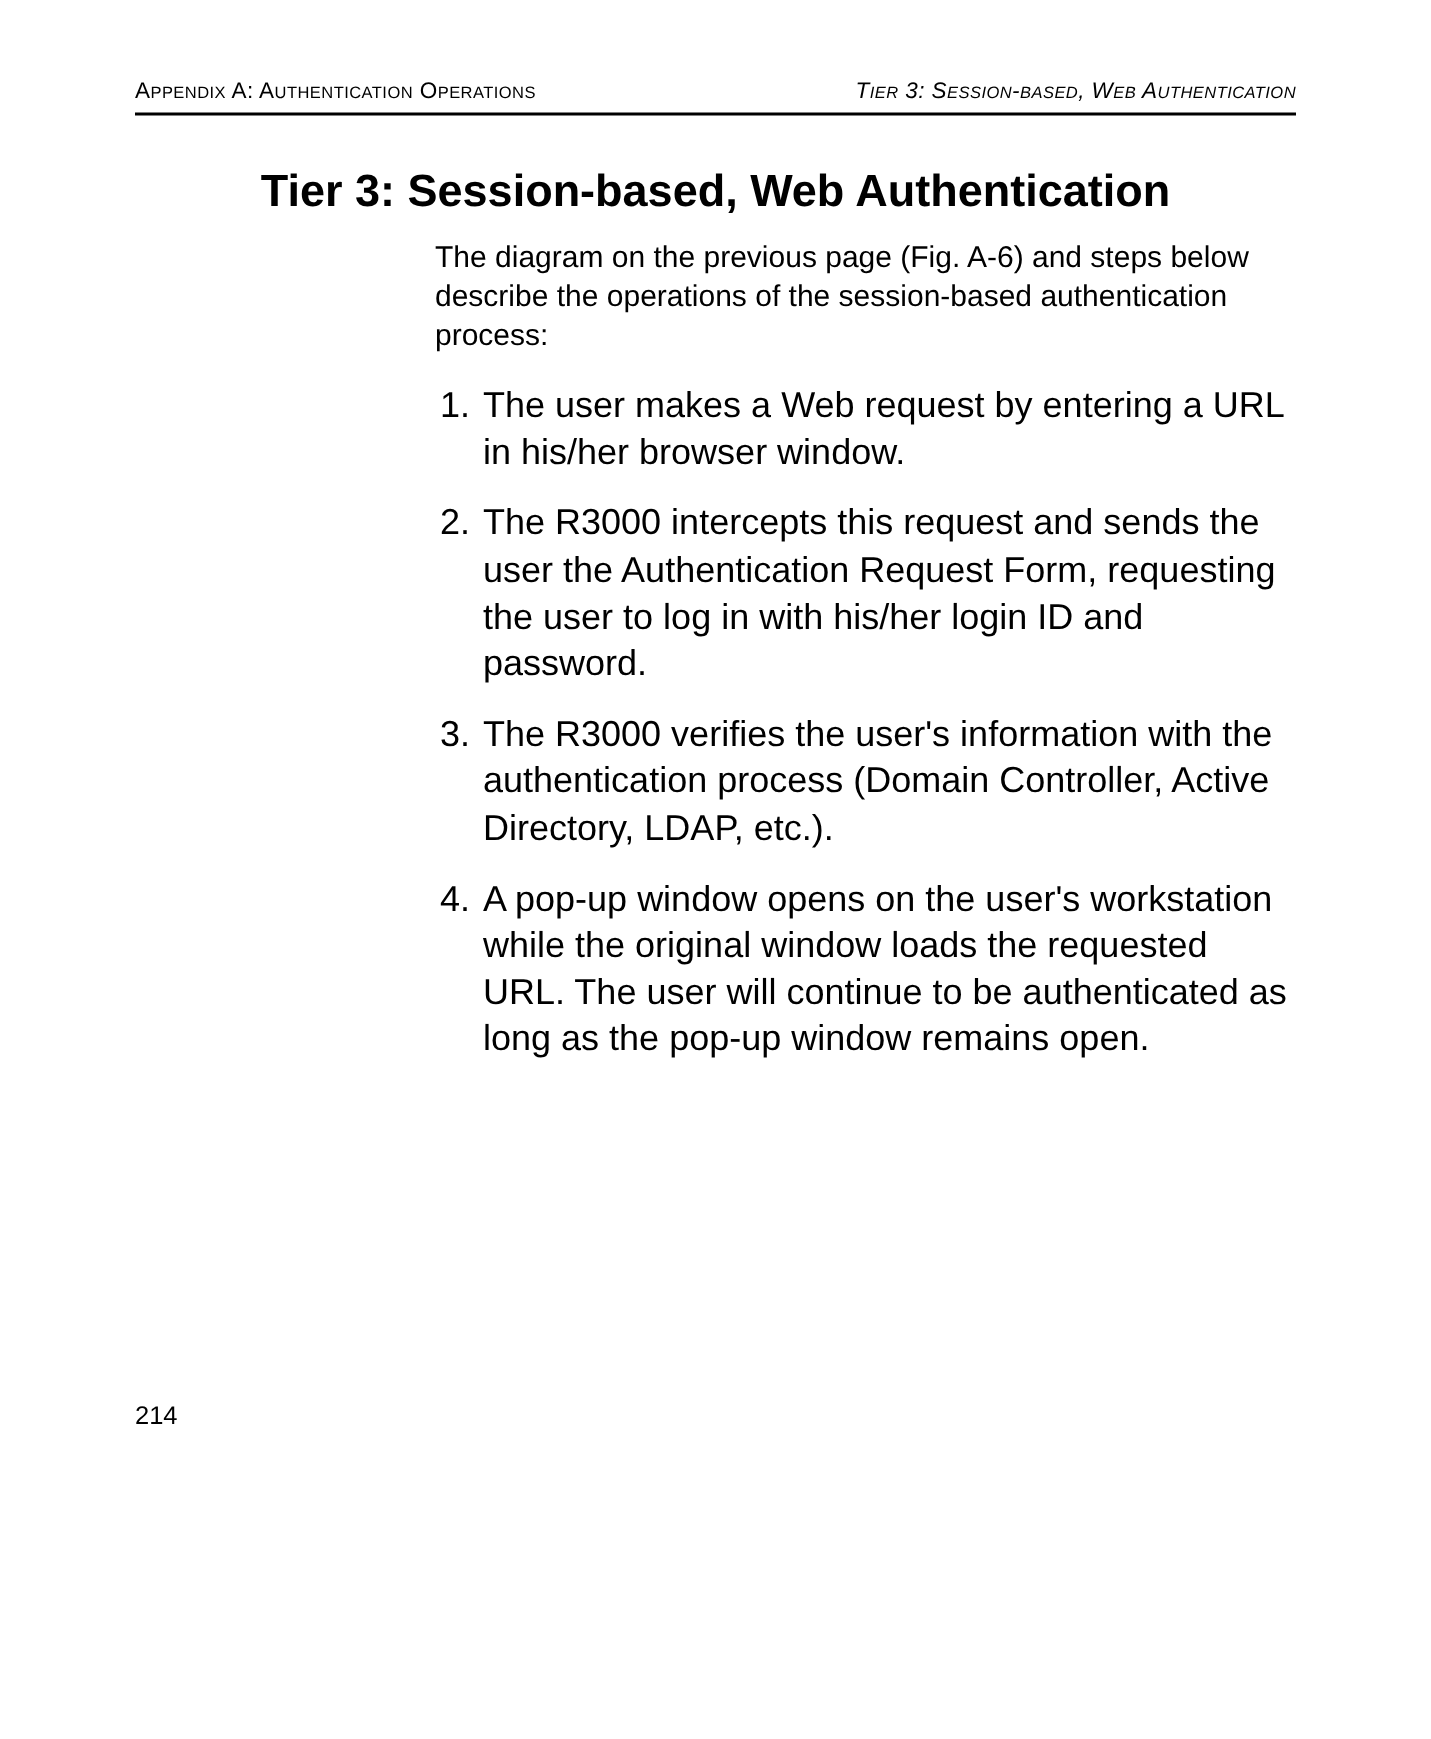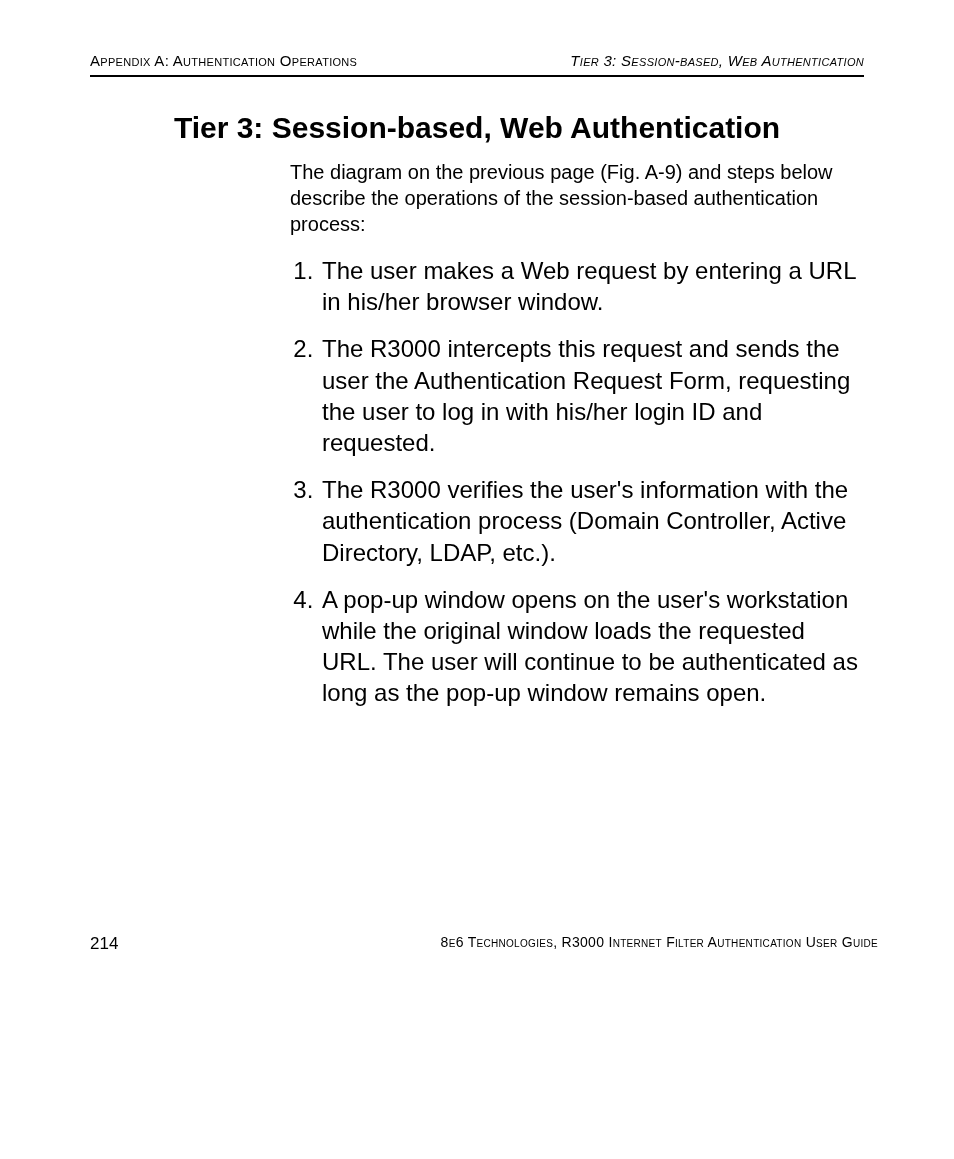--- a/index.html
+++ b/index.html
@@ -75,27 +75,26 @@
 
   <div class="header-row">
     <span class="header-left">Appendix A: Authentication Operations</span>
     <span class="header-right">Tier 3: Session-based, Web Authentication</span>
   </div>
   <hr class="header-rule">
 
   <h1 class="section-title">Tier 3: Session-based, Web Authentication</h1>
 
   <div class="body-block">
-    <p class="intro">The diagram on the previous page (Fig. A-9) and steps below describe the operations of the session-based authentication process:</p>
+    <p class="intro">The diagram on the previous page (Fig. A-6) and steps below describe the operations of the session-based authentication process:</p>
     <ol class="steps">
       <li>The user makes a Web request by entering a URL in his/her browser window.</li>
-      <li>The R3000 intercepts this request and sends the user the Authentication Request Form, requesting the user to log in with his/her login ID and requested.</li>
+      <li>The R3000 intercepts this request and sends the user the Authentication Request Form, requesting the user to log in with his/her login ID and password.</li>
       <li>The R3000 verifies the user's information with the authentication process (Domain Controller, Active Directory, LDAP, etc.).</li>
       <li>A pop-up window opens on the user's workstation while the original window loads the requested URL. The user will continue to be authenticated as long as the pop-up window remains open.</li>
     </ol>
   </div>
 
   <div class="footer">
     <span class="footer-left">214</span>
-    <span class="footer-right">8e6 Technologies, R3000 Internet Filter Authentication User Guide</span>
   </div>
 
 </div>
 
 </body></html>

